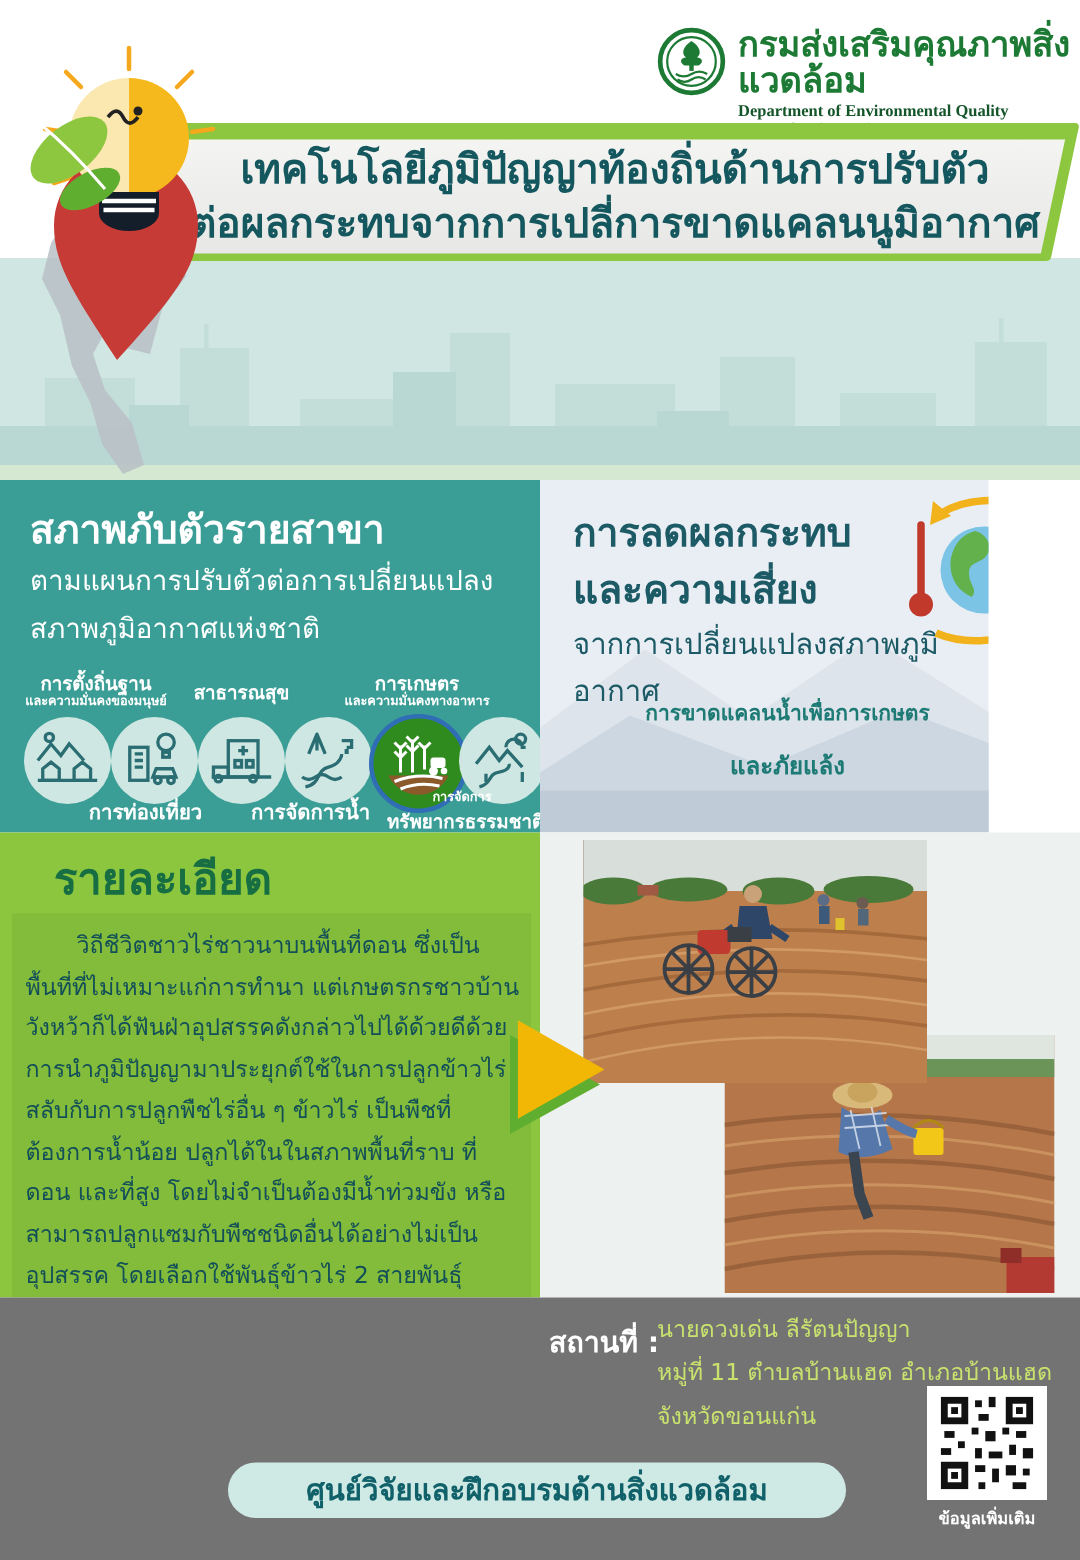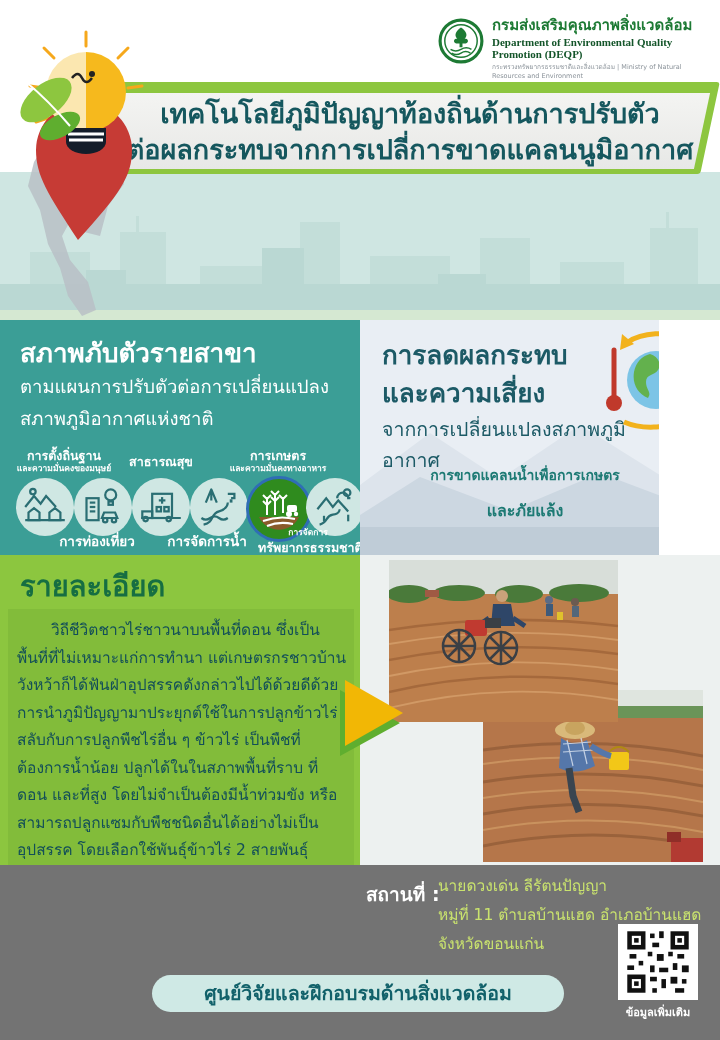--- a/index.html
+++ b/index.html
@@ -6,21 +6,21 @@
   .poster{
     position:relative;width:720px;height:1040px;margin:0 auto;
     background:#ffffff;overflow:hidden;
     font-family:"DejaVu Sans","Liberation Sans",sans-serif;
   }
   .abs{position:absolute;}
 
   
   .org-block{position:absolute;top:18px;left:438px;width:276px;display:flex;gap:8px;align-items:flex-start;}
   .org-text{display:flex;flex-direction:column;}
-  .org-name{font-size:15px;font-weight:bold;color:#1d7a34;line-height:1.05;}
+  .org-name{font-size:23px;font-weight:bold;color:#1d7a34;line-height:1.05;}
   .org-en{font-size:11px;font-weight:bold;color:#14552a;margin-top:2px;font-family:Liberation Serif, serif;}
   .org-sub{font-size:6.5px;color:#8a9299;margin-top:2px;}
 
   
   .banner-green{position:absolute;left:88px;top:82px;width:622px;height:92px;background:#8dc63f;transform:skewX(-12deg);border-radius:3px;}
   .banner-plate{position:absolute;left:106px;top:93px;width:596px;height:76px;background:linear-gradient(180deg,#f4f4f2,#e7e8e6);transform:skewX(-12deg);}
   .poster-title{position:absolute;left:118px;top:96px;width:584px;text-align:center;color:#15575e;font-weight:bold;font-size:27px;line-height:36px;}
 
   
   .tech-section{position:absolute;left:0;top:172px;width:720px;height:148px;background:#cfe6e2;}
@@ -42,21 +42,21 @@
   
   .impact-panel{position:absolute;left:360px;top:320px;width:299px;height:235px;background:#e9eef4;overflow:hidden;}
   .impact-h1{position:absolute;left:22px;top:14px;font-size:26px;font-weight:bold;color:#1c5a66;}
   .impact-h2{position:absolute;left:22px;top:52px;font-size:26px;font-weight:bold;color:#1c5a66;}
   .impact-sub{position:absolute;left:22px;top:94px;font-size:19.5px;color:#1c5a66;}
   .risk1{position:absolute;left:0;top:144px;width:330px;text-align:center;font-size:14px;font-weight:bold;color:#1d7a74;}
   .risk2{position:absolute;left:0;top:178px;width:330px;text-align:center;font-size:16px;font-weight:bold;color:#1d7a74;}
 
   
   .details-panel{position:absolute;left:0;top:555px;width:360px;height:310px;background:#8cc63f;}
-  .details-heading{position:absolute;left:20px;top:8px;font-size:29px;font-weight:bold;color:#166e42;}
+  .details-heading{position:absolute;left:36px;top:8px;font-size:29px;font-weight:bold;color:#166e42;}
   .details-box{position:absolute;left:8px;top:54px;width:330px;height:240px;background:rgba(0,60,0,0.07);padding:8px 7px 8px 9px;}
   .details-body{font-size:15.5px;line-height:27.5px;color:#134f58;text-indent:34px;font-weight:500;}
 
   .photos-panel{position:absolute;left:360px;top:555px;width:360px;height:310px;background:#edf1f0;}
 
   
   .footer-band{position:absolute;left:0;top:865px;width:720px;height:188px;background:#737373;}
   .loc-label{position:absolute;left:366px;top:14px;font-size:19px;font-weight:bold;color:#ffffff;}
   .loc-line{position:absolute;left:438px;font-size:15.5px;color:#c9e26e;}
   .pill{position:absolute;left:152px;top:110px;width:412px;height:37px;background:#cfe9e5;border-radius:19px;display:flex;align-items:center;justify-content:center;}

